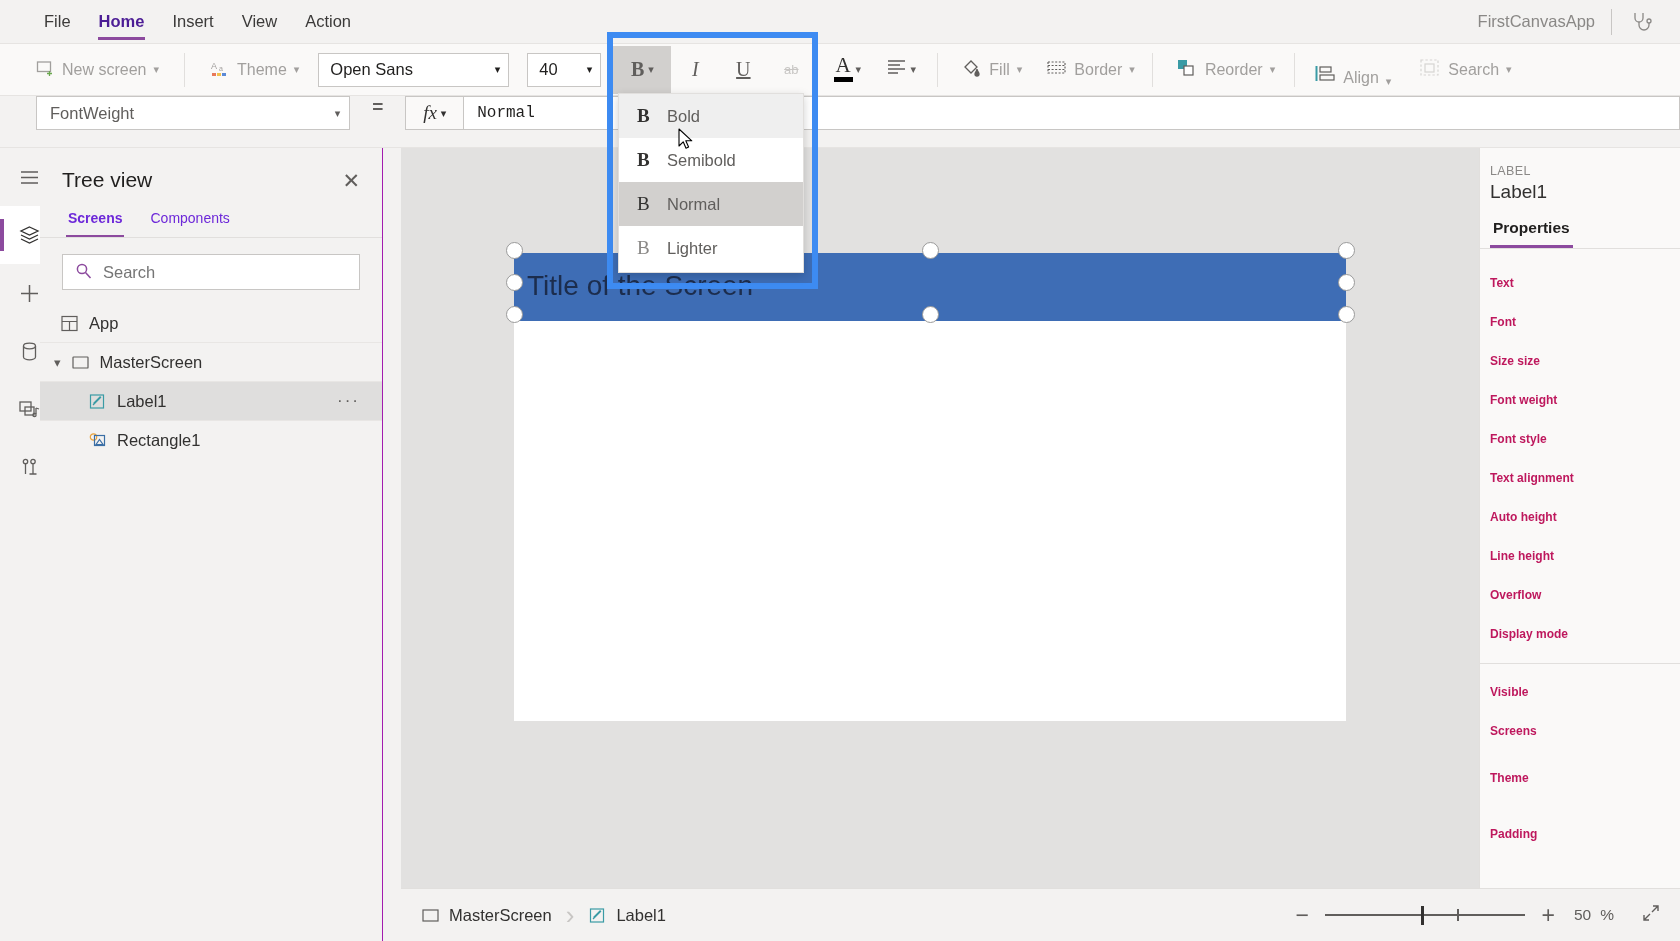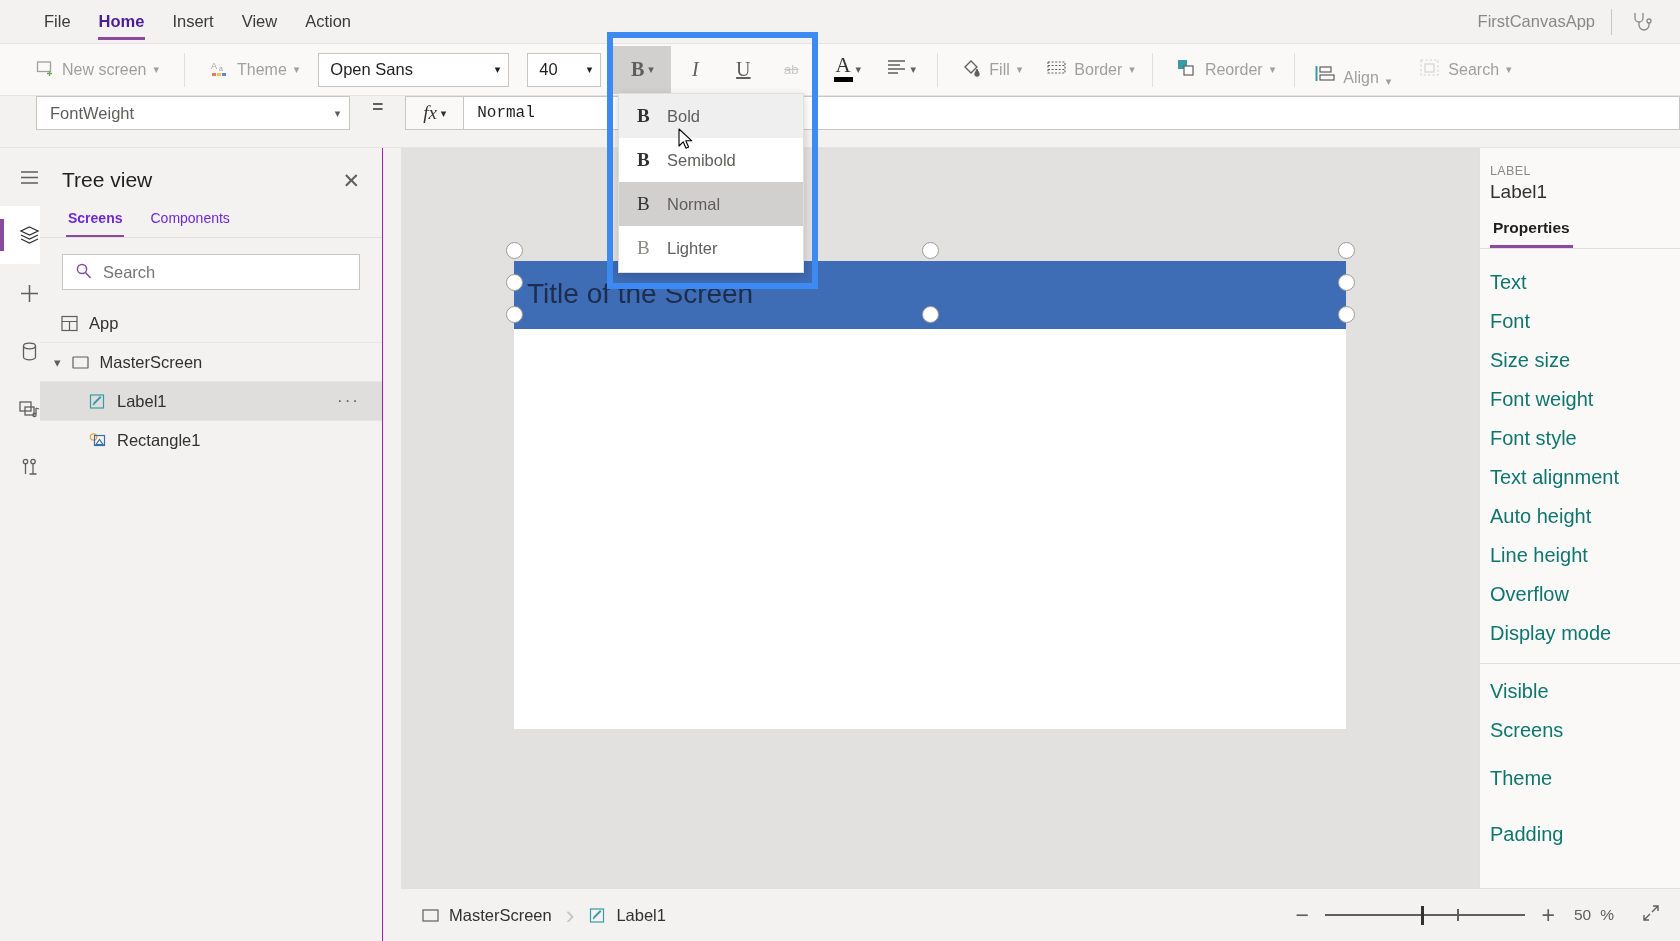--- a/index.html
+++ b/index.html
@@ -131,21 +131,21 @@
   .tree-row.selected { background: #dfdedd; }
   .tree-row.indent1 { padding-left: 48px; }
   .tree-ellipsis { margin-left: auto; margin-right: 22px; font-size: 17px; color: #605e5c; letter-spacing: 2px; }
 
   
   .canvas-area {
     position: absolute; left: 401px; top: 148px; width: 1078px; height: 793px;
     background: #e2e1e0;
   }
   .phone-canvas {
-    position: absolute; left: 113px; top: 113px; width: 832px; height: 468px;
+    position: absolute; left: 113px; top: 105px; width: 832px; height: 468px;
     background: #ffffff;
   }
   .canvas-bluebar {
     position: absolute; left: 0; top: 0; width: 832px; height: 68px;
     background: #3e6db5;
   }
   .canvas-title {
     position: absolute; left: 13px; top: 17px;
     font-size: 28px; color: #1c2d4d; white-space: nowrap;
   }
@@ -165,21 +165,21 @@
   .prop-tab {
     position: relative; display: inline-block; font-size: 15.5px; font-weight: bold;
     color: #201f1e; padding: 0 3px 11px 3px; cursor: pointer;
   }
   .prop-tab.active::after {
     content: ""; position: absolute; left: 0; right: 0; bottom: 0; height: 3px; background: #8c4a9e;
   }
   .prop-rows { padding-top: 14px; }
   .prop-row {
     height: 39px; display: flex; align-items: center; padding-left: 10px;
-    font-size: 20px; color: #0f766e; white-space: nowrap; overflow: hidden;
+    font-size: 12px; color: #be185d; white-space: nowrap; overflow: hidden; font-weight: bold;
   }
   .prop-sep { height: 1px; background: #e1dfdd; margin: 10px 0 8px 0; }
 
   
   .bottombar {
     position: absolute; left: 401px; top: 888px; width: 1279px; height: 53px;
     background: #f3f2f1; border-top: 1px solid #e1dfdd;
     display: flex; align-items: center;
   }
   .crumb {

